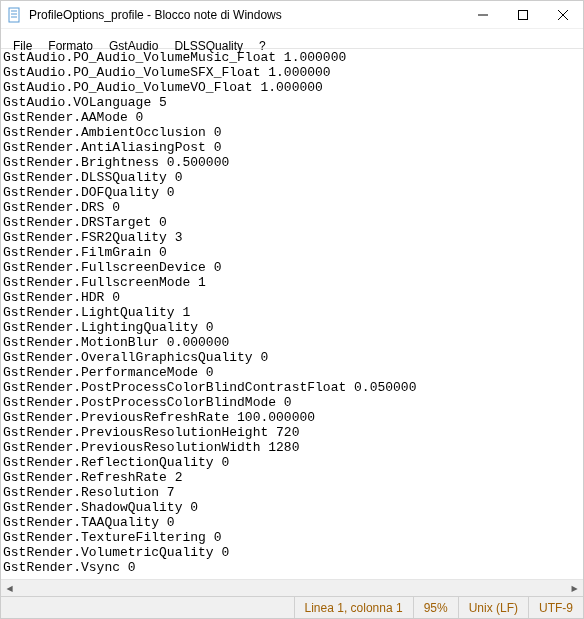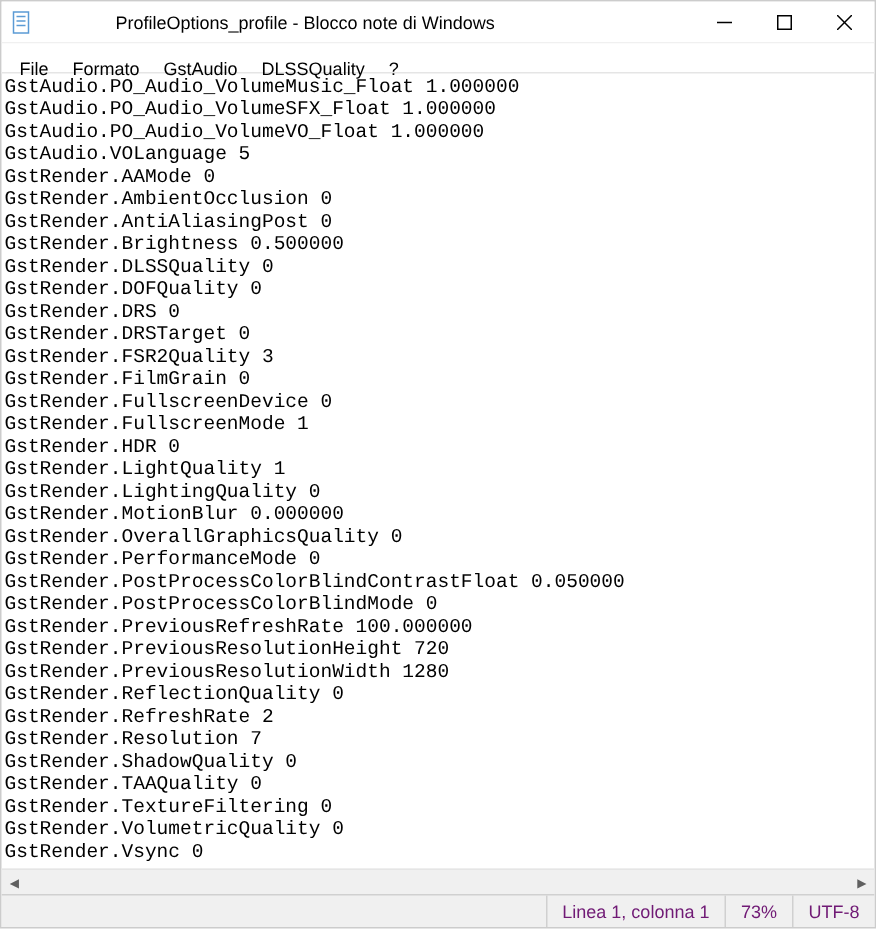--- a/index.html
+++ b/index.html
@@ -28,21 +28,20 @@
   display: inline-flex;
   align-items: center;
   justify-content: center;
 }
 .titlebar .title-text {
   flex: 1;
   color: #000;
   font-size: 12px;
   white-space: nowrap;
   overflow: hidden;
-  margin-left: 48px;
 }
 .win-controls {
   display: flex;
   height: 100%;
 }
 .win-btn {
   width: 40px;
   height: 100%;
   display: inline-flex;
   align-items: center;
@@ -98,21 +97,21 @@
 }
 .scrollbar-h .track { flex: 1; height: 100%; }
 
 .statusbar {
   height: 22px;
   background: #f0f0f0;
   border-top: 1px solid #d0d0d0;
   display: flex;
   align-items: center;
   font-size: 12px;
-  color: #701a75;
+  color: #a16207;
 }
 .status-cell {
   padding: 0 10px;
   border-left: 1px solid #d0d0d0;
   height: 100%;
   display: flex;
   align-items: center;
 }
 .status-spacer { flex: 1; }
 </style>
@@ -161,15 +160,16 @@
 
 <div class="scrollbar-h">
   <span class="arrow">◀</span>
   <span class="track"></span>
   <span class="arrow">▶</span>
 </div>
 
 <div class="statusbar">
   <span class="status-spacer"></span>
   <span class="status-cell">Linea 1, colonna 1</span>
-  <span class="status-cell">73%</span>
-  <span class="status-cell">UTF-8</span>
+  <span class="status-cell">95%</span>
+  <span class="status-cell">Unix (LF)</span>
+  <span class="status-cell">UTF-9</span>
 </div>
 
 </body></html>

